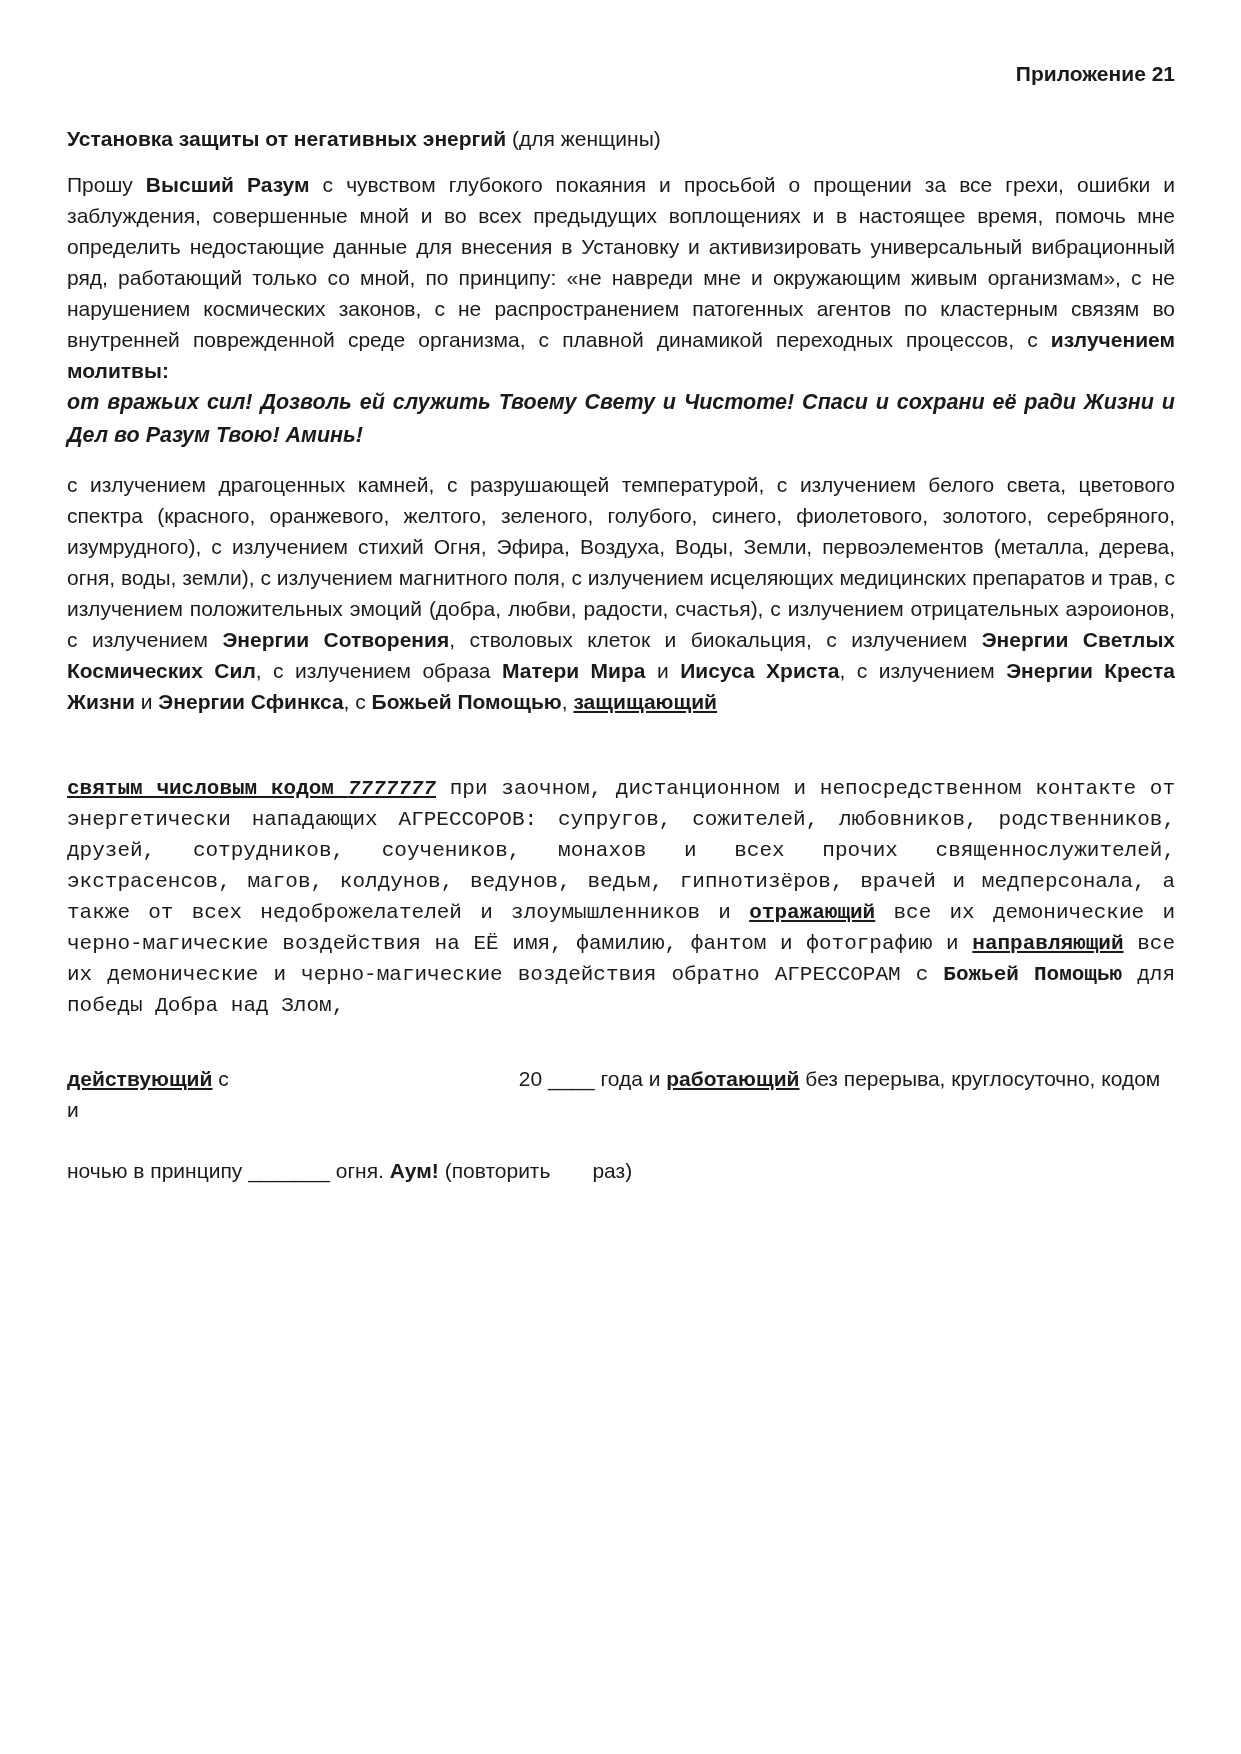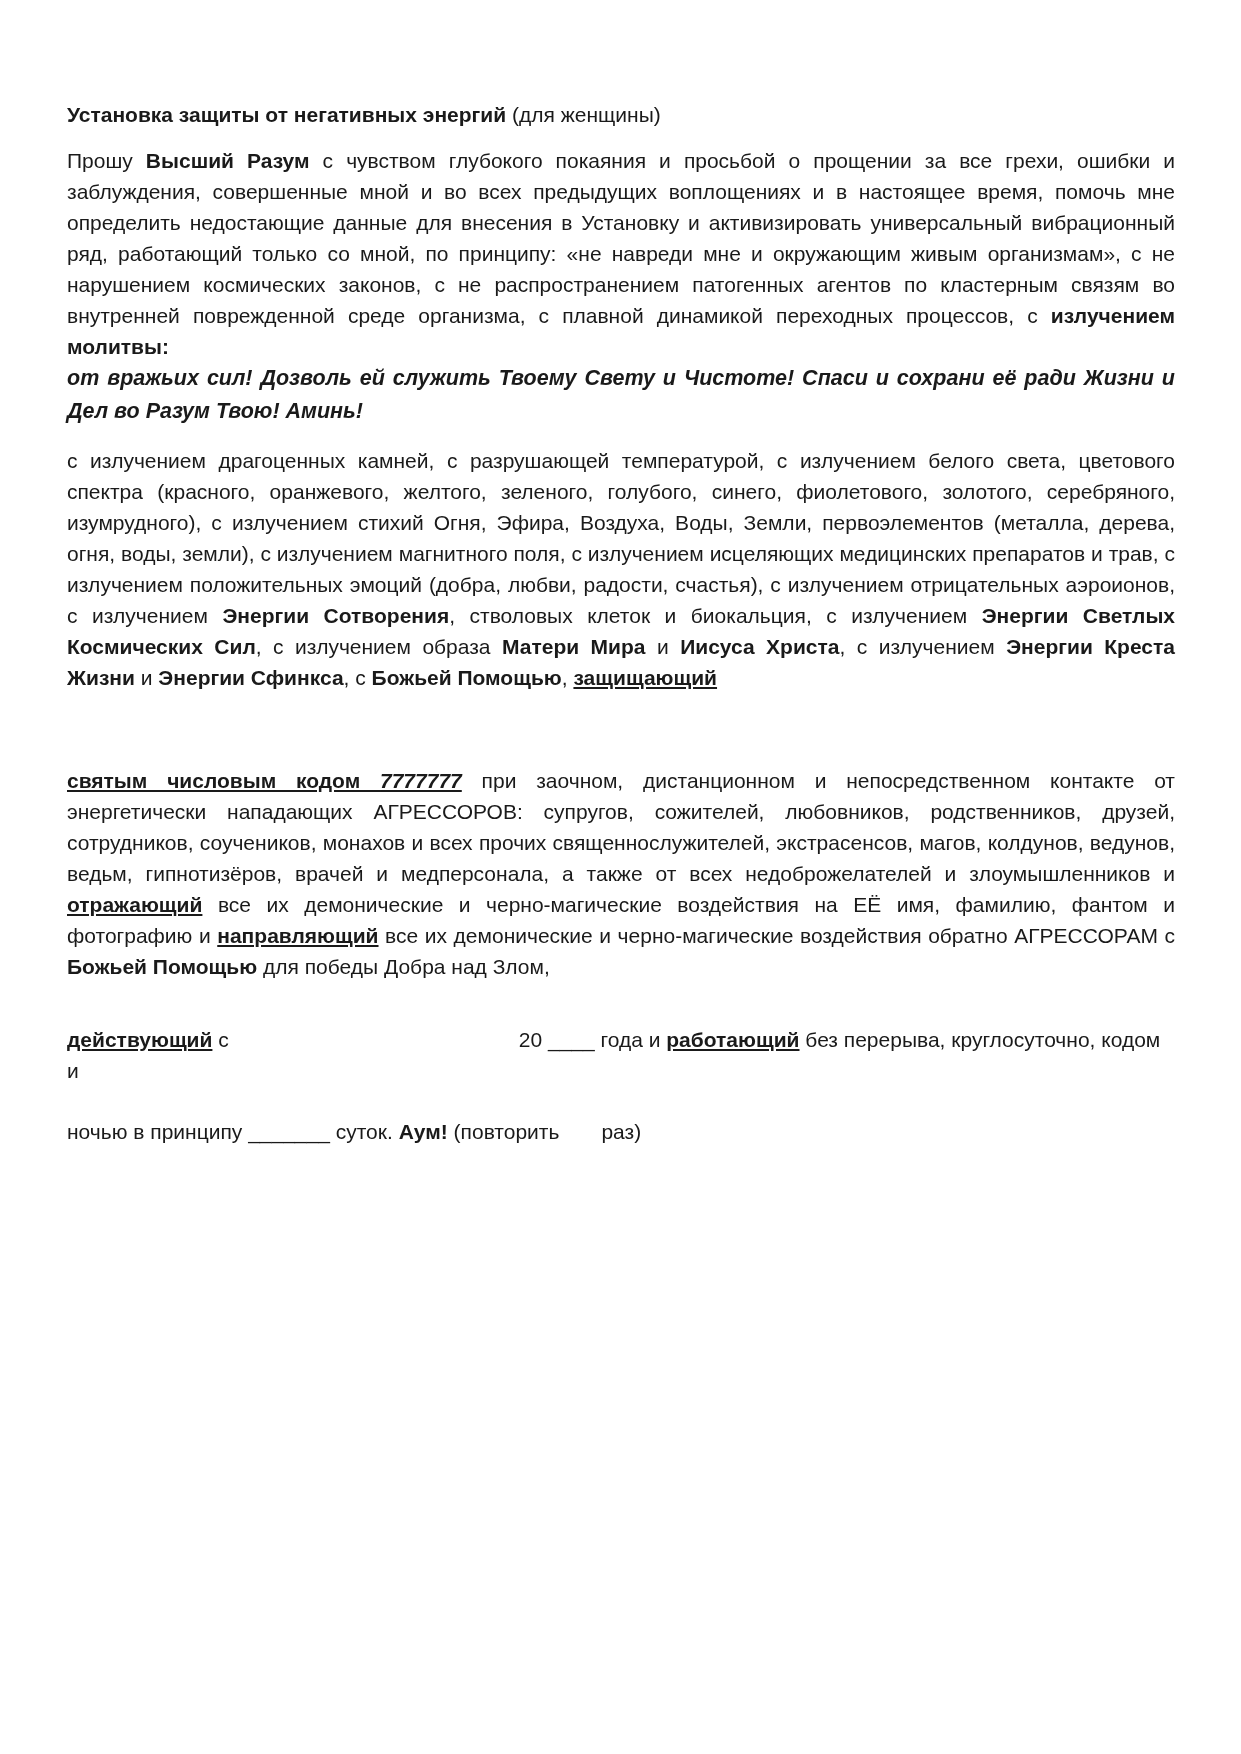--- a/index.html
+++ b/index.html
@@ -28,50 +28,51 @@
   }
   .para{
     font-size:21px;
     line-height:31px;
     margin:0;
     text-align:justify;
   }
   .mt-intro{margin-top:17px;}
   .mt-prayer{margin-top:23px;}
   .mt-radiation{margin-top:17px;}
-  .mt-code{margin-top:72px;}
+  .mt-code{margin-top:56px;font-family:Liberation Mono, monospace;}
   .mt-acting{margin-top:42px;}
   .mt-duration{margin-top:30px;}
   .prayer{
     font-weight:700;
     font-style:italic;
     font-size:21.5px;
     line-height:33px;
   }
   .spread{word-spacing:8px;}
   .left{text-align:left;}
   .b{font-weight:700;}
   .i{font-style:italic;}
   .u{text-decoration:underline;}
   .gap{display:inline-block;height:1px;vertical-align:baseline;}
 </style>
 </head>
 <body>
 
 <div class="page">
 
+  <div class="appendix">Приложение 21</div>
 
   <div class="title"><span class="b">Установка защиты от негативных энергий</span><span> (для женщины)</span></div>
 
   <p class="para mt-intro"><span>Прошу </span><span class="b">Высший Разум</span><span> с чувством глубокого покаяния и просьбой о прощении за все грехи, ошибки и заблуждения, совершенные мной и во всех предыдущих воплощениях и в настоящее время, помочь мне определить недостающие данные для внесения в Установку и активизировать универсальный вибрационный ряд, работающий только со мной, по принципу: «не навреди мне и окружающим живым организмам», с не нарушением космических законов, с не распространением патогенных агентов по кластерным связям во внутренней поврежденной среде организма, с плавной динамикой переходных процессов, с </span><span class="b">излучением молитвы:</span></p>
 
 
   <p class="para prayer"><span class="b i">от вражьих сил! Дозволь ей служить Твоему Свету и Чистоте! Спаси и сохрани её ради Жизни и Дел во Разум Твою! Аминь!</span></p>
 
   <p class="para mt-radiation"><span>с излучением драгоценных камней, с разрушающей температурой, с излучением белого света, цветового спектра (красного, оранжевого, желтого, зеленого, голубого, синего, фиолетового, золотого, серебряного, изумрудного), с излучением стихий Огня, Эфира, Воздуха, Воды, Земли, первоэлементов (металла, дерева, огня, воды, земли), с излучением магнитного поля, с излучением исцеляющих медицинских препаратов и трав, с излучением положительных эмоций (добра, любви, радости, счастья), с излучением отрицательных аэроионов, с излучением </span><span class="b">Энергии Сотворения</span><span>, стволовых клеток и биокальция, с излучением </span><span class="b">Энергии Светлых Космических Сил</span><span>, с излучением образа </span><span class="b">Матери Мира</span><span> и </span><span class="b">Иисуса Христа</span><span>, с излучением </span><span class="b">Энергии Креста Жизни</span><span> и </span><span class="b">Энергии Сфинкса</span><span>, с </span><span class="b">Божьей Помощью</span><span>, </span><span class="b u">защищающий</span></p>
 
   <p class="para mt-code"><span class="b u">святым числовым кодом </span><span class="b i u">7777777</span><span> при заочном, дистанционном и непосредственном контакте от энергетически нападающих АГРЕССОРОВ: супругов, сожителей, любовников, родственников, друзей, сотрудников, соучеников, монахов и всех прочих священнослужителей, экстрасенсов, магов, колдунов, ведунов, ведьм, гипнотизёров, врачей и медперсонала, а также от всех недоброжелателей и злоумышленников и </span><span class="b u">отражающий</span><span> все их демонические и черно-магические воздействия на ЕЁ имя, фамилию, фантом и фотографию и </span><span class="b u">направляющий</span><span> все их демонические и черно-магические воздействия обратно АГРЕССОРАМ с </span><span class="b">Божьей Помощью</span><span> для победы Добра над Злом,</span></p>
 
   <p class="para left mt-acting"><span class="b u">действующий</span><span> с</span><span class="gap" style="width: 290px;"></span><span>20 </span><span>____</span><span> года и </span><span class="b u">работающий</span><span> без перерыва, круглосуточно, кодом и</span></p>
 
-  <p class="para left mt-duration"><span>ночью в принципу </span><span>_______</span><span> суток.  </span><span class="b">Аум!</span><span> (повторить</span><span class="gap" style="width: 42px;"></span><span>раз)</span></p>
+  <p class="para left mt-duration"><span>ночью в принципу </span><span>_______</span><span> огня.  </span><span class="b">Аум!</span><span> (повторить</span><span class="gap" style="width: 42px;"></span><span>раз)</span></p>
 
 </div>
 
 </body></html>

